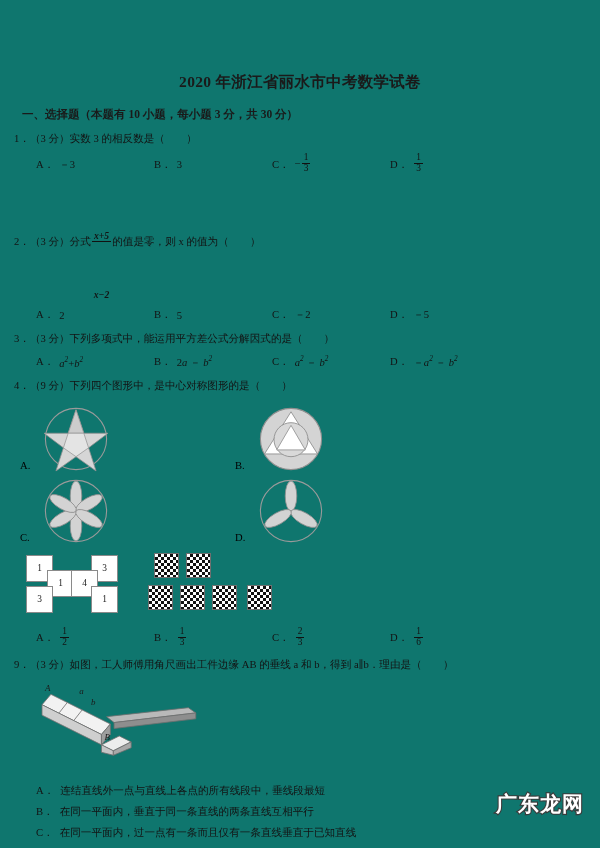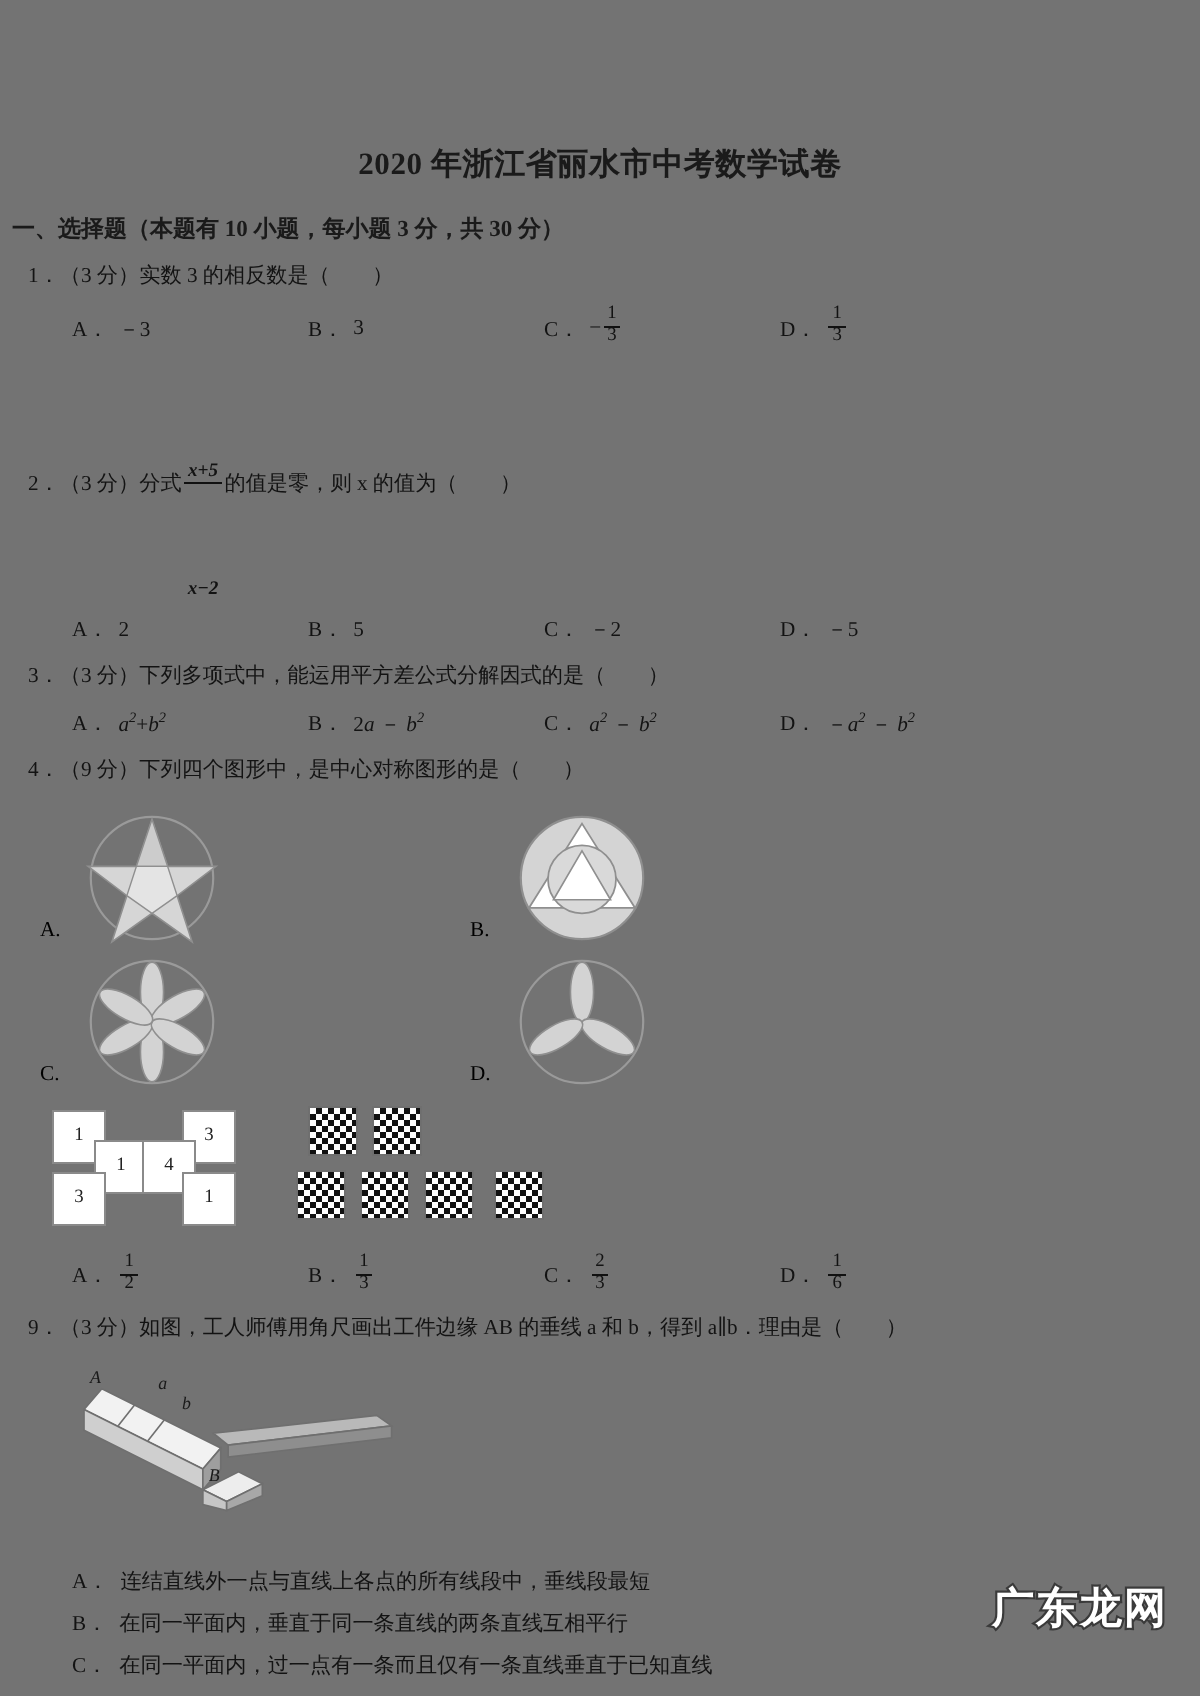--- a/index.html
+++ b/index.html
@@ -8,39 +8,39 @@
     background: #ffffff;
   }
   body {
     font-family: "Liberation Serif", "DejaVu Serif", serif;
     color: #000000;
   }
   .page {
     position: relative;
     width: 600px;
     height: 848px;
-    background: #737373;
+    background: #0f766e;
     overflow: hidden;
     box-sizing: border-box;
   }
   .doc-title {
     text-align: center;
     font-size: 15.5px;
     font-weight: bold;
     letter-spacing: 0.3px;
     margin: 0;
     padding-top: 72px;
     padding-bottom: 0;
     color: #1a1a1a;
   }
   .section-heading {
     font-size: 11.5px;
     font-weight: bold;
     margin: 14px 0 0 0;
-    padding-left: 6px;
+    padding-left: 22px;
     color: #1a1a1a;
   }
   .qblock {
     padding-left: 14px;
     padding-right: 8px;
   }
   .qstem {
     font-size: 10.6px;
     line-height: 1.55;
     margin-top: 9px;

